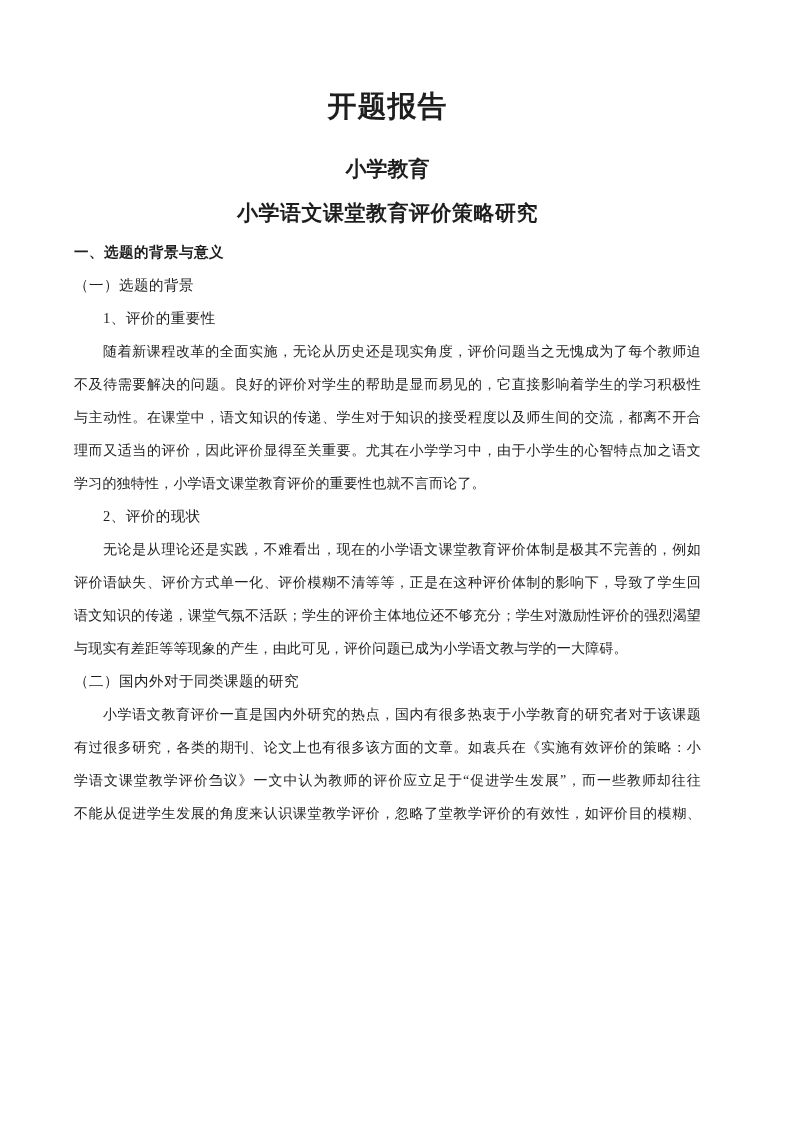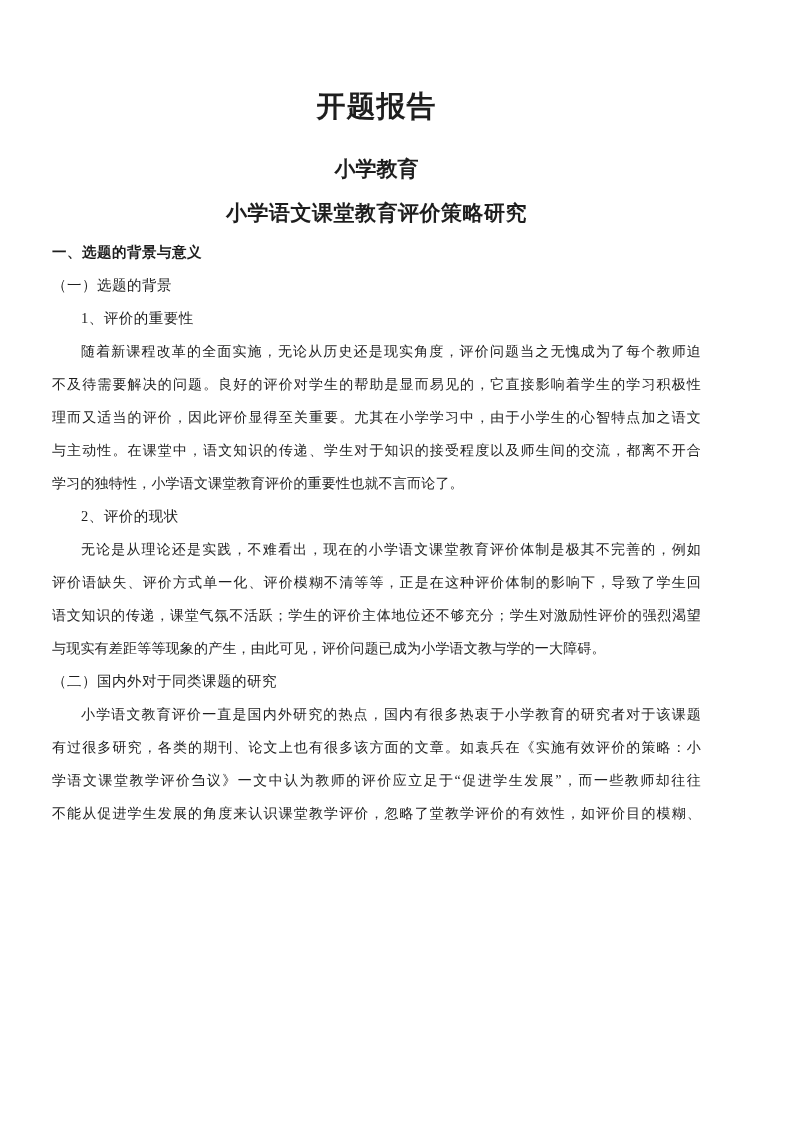--- a/index.html
+++ b/index.html
@@ -7,21 +7,21 @@
   html, body {
     background: #ffffff;
   }
 
   .page {
     position: relative;
     width: 793px;
     height: 1122px;
     margin: 0 auto;
     background: #ffffff;
-    padding: 88px 92px 0 52px;
+    padding: 88px 92px 0 74px;
     font-family: "Liberation Serif", "DejaVu Serif", serif;
     color: #1e1e1e;
     overflow: hidden;
     border-radius: 24px;
   }
 
   
   .doc-title {
     font-size: 29px;
     font-weight: 700;
@@ -86,22 +86,22 @@
   <div class="body-stack">
 
     <div class="h-plain">一、选题的背景与意义</div>
 
     <div class="h-bold">（一）选题的背景</div>
 
     <div class="h-bold indented">1、评价的重要性</div>
 
     <div class="bl first">随着新课程改革的全面实施，无论从历史还是现实角度，评价问题当之无愧成为了每个教师迫</div>
     <div class="bl">不及待需要解决的问题。良好的评价对学生的帮助是显而易见的，它直接影响着学生的学习积极性</div>
+    <div class="bl">与主动性。在课堂中，语文知识的传递、学生对于知识的接受程度以及师生间的交流，都离不开合</div>
     <div class="bl">理而又适当的评价，因此评价显得至关重要。尤其在小学学习中，由于小学生的心智特点加之语文</div>
-    <div class="bl">与主动性。在课堂中，语文知识的传递、学生对于知识的接受程度以及师生间的交流，都离不开合</div>
     <div class="bl last">学习的独特性，小学语文课堂教育评价的重要性也就不言而论了。</div>
 
     <div class="h-bold indented">2、评价的现状</div>
 
     <div class="bl first">无论是从理论还是实践，不难看出，现在的小学语文课堂教育评价体制是极其不完善的，例如</div>
     <div class="bl">评价语缺失、评价方式单一化、评价模糊不清等等，正是在这种评价体制的影响下，导致了学生回</div>
     <div class="bl">语文知识的传递，课堂气氛不活跃；学生的评价主体地位还不够充分；学生对激励性评价的强烈渴望</div>
     <div class="bl last">与现实有差距等等现象的产生，由此可见，评价问题已成为小学语文教与学的一大障碍。</div>
 
     <div class="h-bold">（二）国内外对于同类课题的研究</div>

